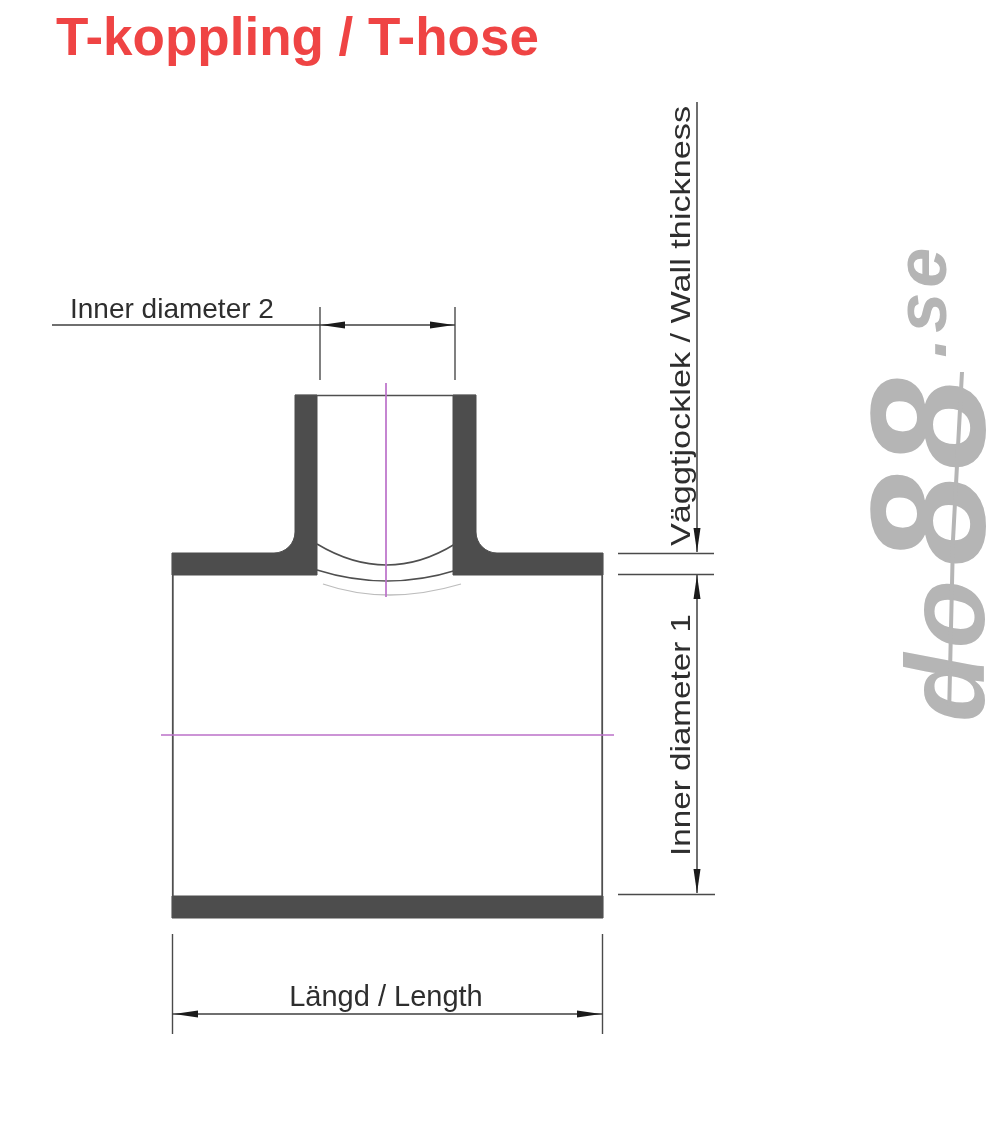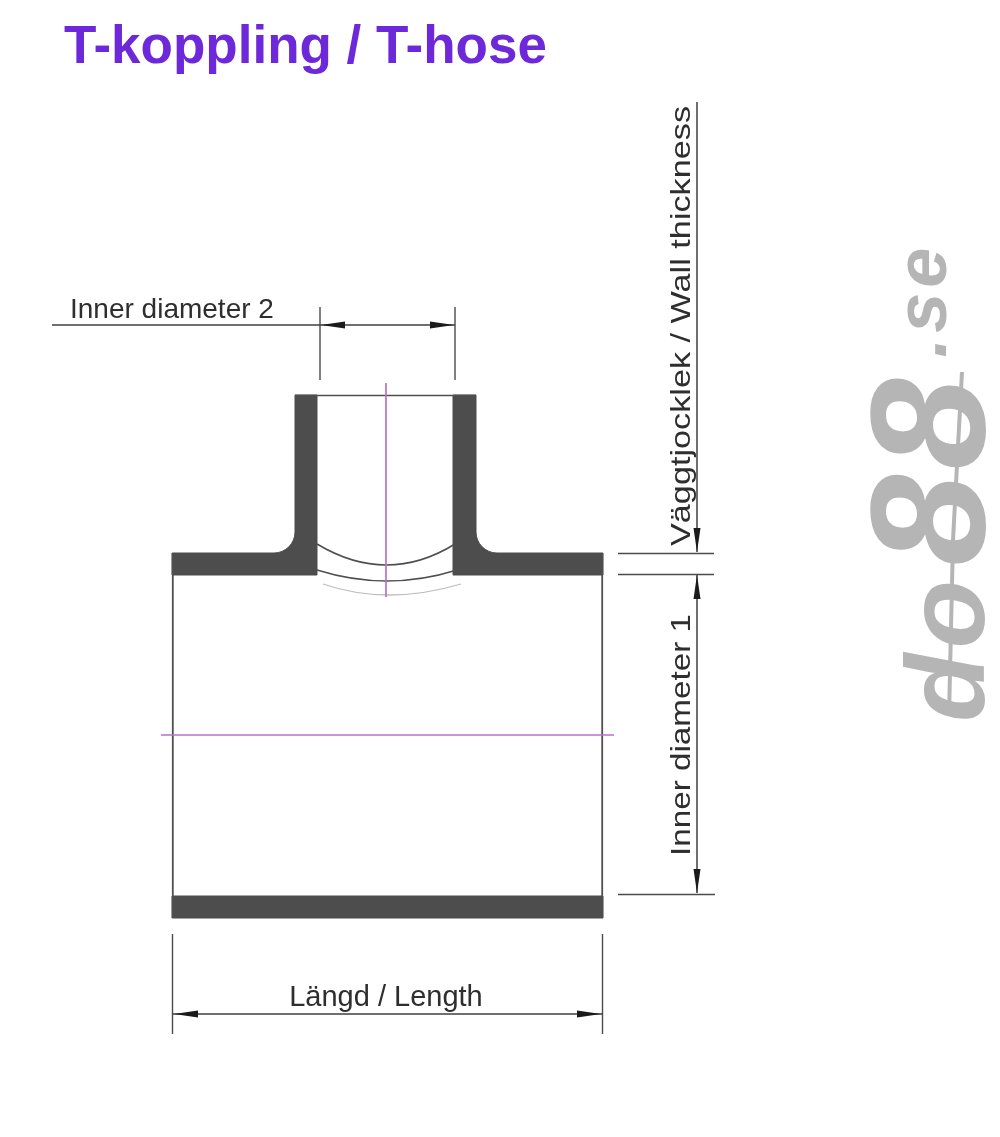--- a/index.html
+++ b/index.html
@@ -1,19 +1,19 @@
 <!DOCTYPE html>
 <html><head>
 <meta charset="utf-8">
 <style>
   html,body{margin:0;padding:0;background:#ffffff;}
   body{width:1000px;height:1137px;position:relative;overflow:hidden;
        font-family:"Liberation Sans", sans-serif;}
-  .page-title{position:absolute;left:56px;top:6px;margin:8px;
-       font-size:53px;font-weight:bold;color:#6d28d9;white-space:nowrap;}
+  .page-title{position:absolute;left:56px;top:6px;margin:0;
+       font-size:53px;font-weight:bold;color:#ef4444;white-space:nowrap;}
   svg.drawing{position:absolute;left:0;top:0;}
   
   .edge{stroke:#4f4f4f;stroke-width:1.8;fill:none;}
   .wall{fill:#4d4d4d;stroke:#4d4d4d;stroke-width:1;}
   .rim{stroke:#4f4f4f;stroke-width:1.5;fill:none;}
   .ext{stroke:#4a4a4a;stroke-width:1.4;fill:none;}
   .dim{stroke:#3f3f3f;stroke-width:1.5;fill:none;}
   .arrow{fill:#1b1b1b;stroke:none;}
   .cl{stroke:#bb70c9;stroke-width:1.7;fill:none;}
   .hid{stroke:#bdbdbd;stroke-width:1.3;fill:none;}

